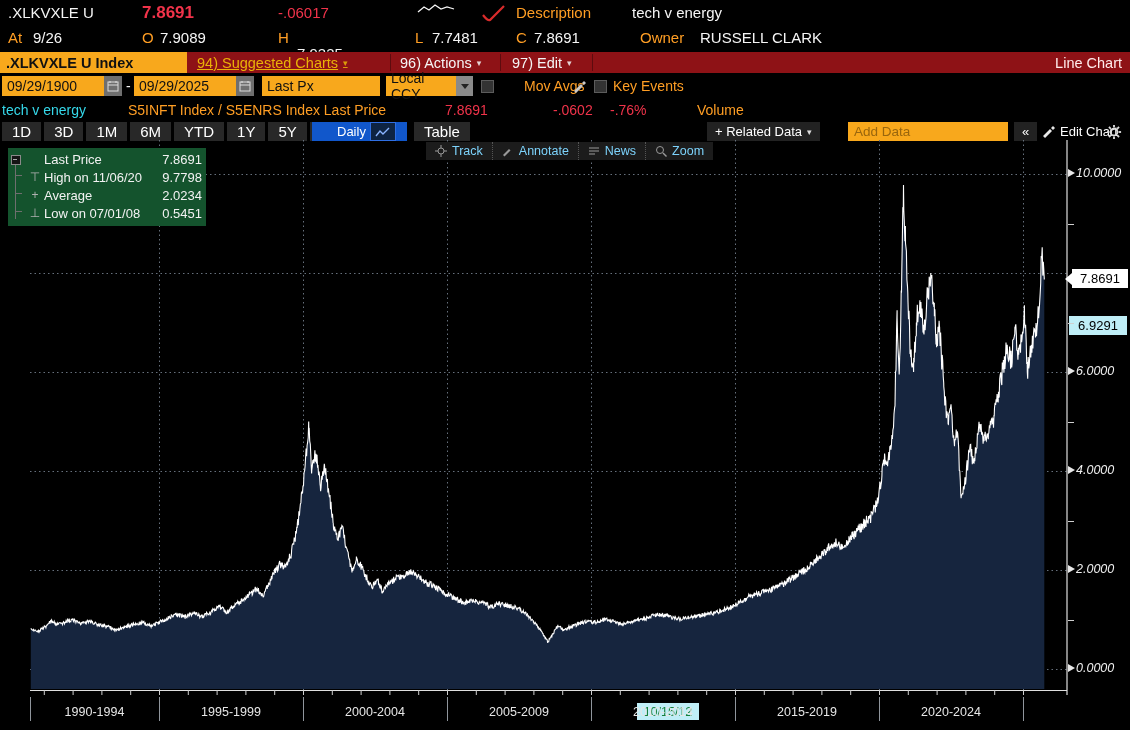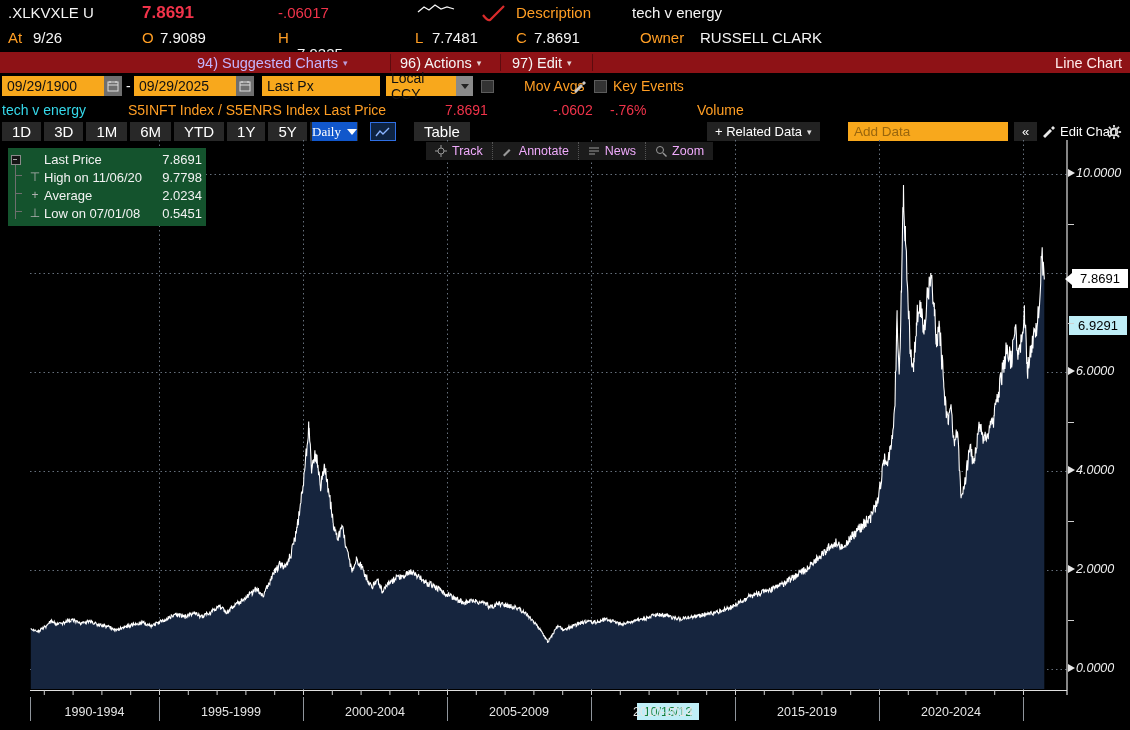--- a/index.html
+++ b/index.html
@@ -3,21 +3,21 @@
 <meta charset="utf-8">
 <style>
   html,body{margin:0;padding:0;background:#000;}
   .screen{position:relative;width:1130px;height:730px;background:#000;overflow:hidden;
           font-family:"Liberation Sans",sans-serif;color:#eee;}
   .abs{position:absolute;}
   .t-white{color:#f5f5f5;}
   .t-orange{color:#ff9e24;}
   .t-red{color:#f0334a;}
   .t-cyan{color:#35d8ea;}
-  .t-dim{color:#c4b5fd;}
+  .t-dim{color:#eab308;text-decoration:underline;}
   .fs15{font-size:15px;}
   .fs14{font-size:14px;}
   .big{font-size:17px;font-weight:bold;}
 
   
   .menubar{left:0;top:52px;width:1130px;height:21px;background:#8e1216;}
   .tickerbox{left:0;top:0;height:21px;width:187px;background:#f8a81c;color:#111;
              font-size:14.5px;display:flex;align-items:center;padding-left:6px;box-sizing:border-box;font-weight:bold;}
   .msep{position:absolute;top:2px;width:1px;height:17px;background:#5e0b0e;}
   .mitem{position:absolute;top:0;height:21px;display:flex;align-items:center;font-size:14.5px;gap:5px;}
@@ -29,31 +29,31 @@
   .calbtn{width:18px;height:20px;background:#6f6f6f;display:flex;align-items:center;justify-content:center;}
   .ddbtn{width:17px;height:20px;background:#8a8a8a;display:flex;align-items:center;justify-content:center;}
   .ddtri{width:0;height:0;border-left:4px solid transparent;border-right:4px solid transparent;border-top:5px solid #222;}
   .cb{width:11px;height:11px;background:#333;border:1px solid #5c5c5c;}
 
   
   .tabs{left:2px;top:122px;height:19px;display:flex;gap:3px;}
   .tab{background:#282828;color:#fff;font-size:15px;height:19px;display:flex;
        align-items:center;padding:0 10px;}
   .bluebtn{background:#1157cb;color:#fff;font-size:13px;height:19px;display:flex;
-           align-items:center;gap:6px;padding:0 0;font-family:Liberation Serif, serif;}
+           align-items:center;gap:6px;padding:0 25px;}
   .iconbtn{width:26px;height:19px;background:#0e2443;border:1px solid #2f6fe4;box-sizing:border-box;
            display:flex;align-items:center;justify-content:center;}
   .darkbtn{background:#222;color:#fff;font-size:13px;height:19px;display:flex;align-items:center;padding:0 8px;gap:5px;}
   .addinput{width:160px;height:19px;background:#f8a81c;border:none;outline:none;font-size:13.5px;
             font-family:"Liberation Sans",sans-serif;padding:0 6px;box-sizing:border-box;color:#111;}
   .addinput::placeholder{color:#99660d;opacity:1;}
 
   
   .ctb{left:426px;top:142px;height:18px;display:flex;background:#1c1c1c;align-items:stretch;}
-  .cbtn{display:flex;align-items:center;gap:5px;padding:0 9px;color:#f0abfc;font-size:12.5px;}
+  .cbtn{display:flex;align-items:center;gap:5px;padding:0 9px;color:#7dd3fc;font-size:12.5px;}
   .cbtn + .cbtn{border-left:1px dotted #555;}
 
   
   .legend{left:8px;top:148px;width:192px;background:#14532d;padding:2px 4px 4px 2px;}
   .lrow{display:grid;grid-template-columns:16px 18px 1fr 48px;align-items:center;height:18px;
         font-size:13px;color:#f2f2f2;}
   .lval{text-align:right;}
   .lmark{color:#b0b0b0;font-size:12px;text-align:center;}
   .swatch{width:11px;height:11px;background:#fff;margin:0 auto;}
   .expander{position:absolute;left:3px;top:7px;width:8px;height:8px;border:1px solid #8a8a8a;background:#151515;}
@@ -100,20 +100,21 @@
   <div class="abs t-orange fs15" style="left:278px;top:29px;">H</div>
   <div class="abs t-white fs15" style="left:297px;top:45px;text-decoration:underline;">7.9335</div>
   <div class="abs t-orange fs15" style="left:415px;top:29px;">L</div>
   <div class="abs t-white fs15" style="left:432px;top:29px;">7.7481</div>
   <div class="abs t-orange fs15" style="left:516px;top:29px;">C</div>
   <div class="abs t-white fs15" style="left:534px;top:29px;">7.8691</div>
   <div class="abs t-orange fs15" style="left:640px;top:29px;">Owner</div>
   <div class="abs t-white fs15" style="left:700px;top:29px;">RUSSELL CLARK</div>
 
   <div class="abs menubar">
+    <div class="abs tickerbox">.XLKVXLE U Index</div>
     <div class="mitem t-dim" style="left:197px;">
       <span>94) Suggested Charts</span>
         <span class="caret">▾</span>
     </div>
     <div class="msep" style="left:390px;"></div>
     <div class="mitem t-white" style="left:400px;">
       <span>96) Actions</span>
         <span class="caret">▾</span>
     </div>
     <div class="msep" style="left:500px;"></div>

